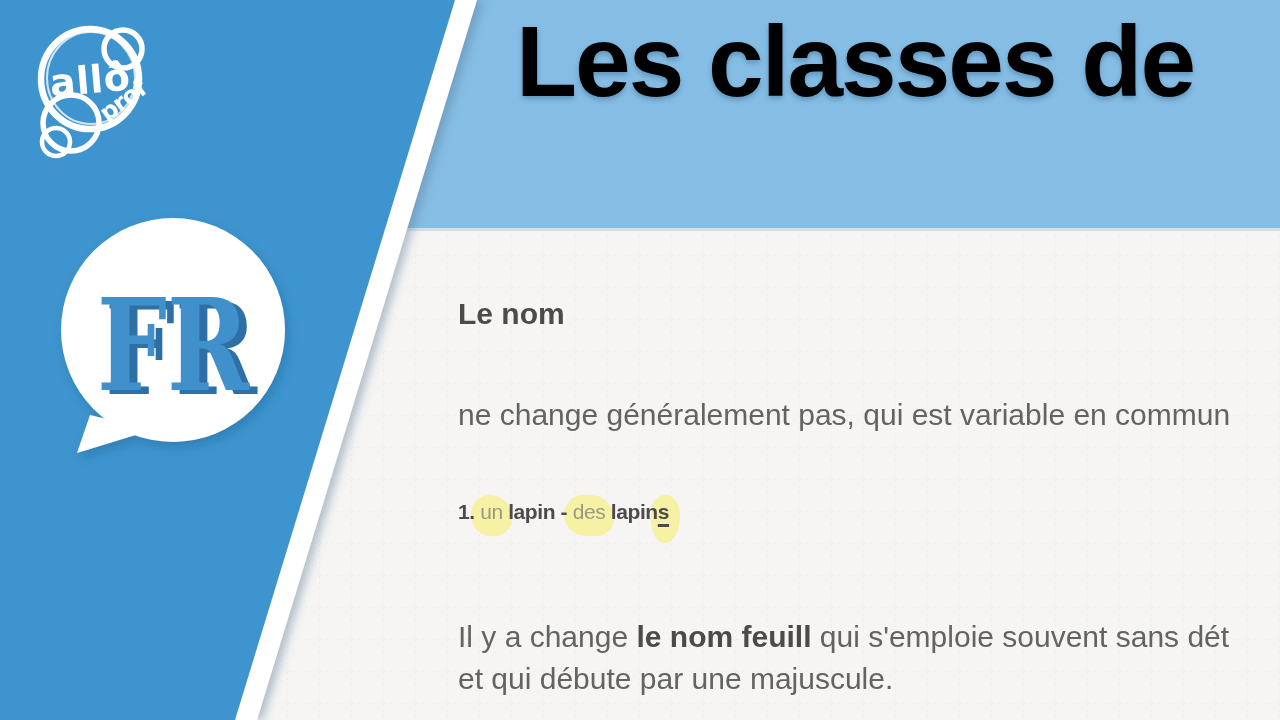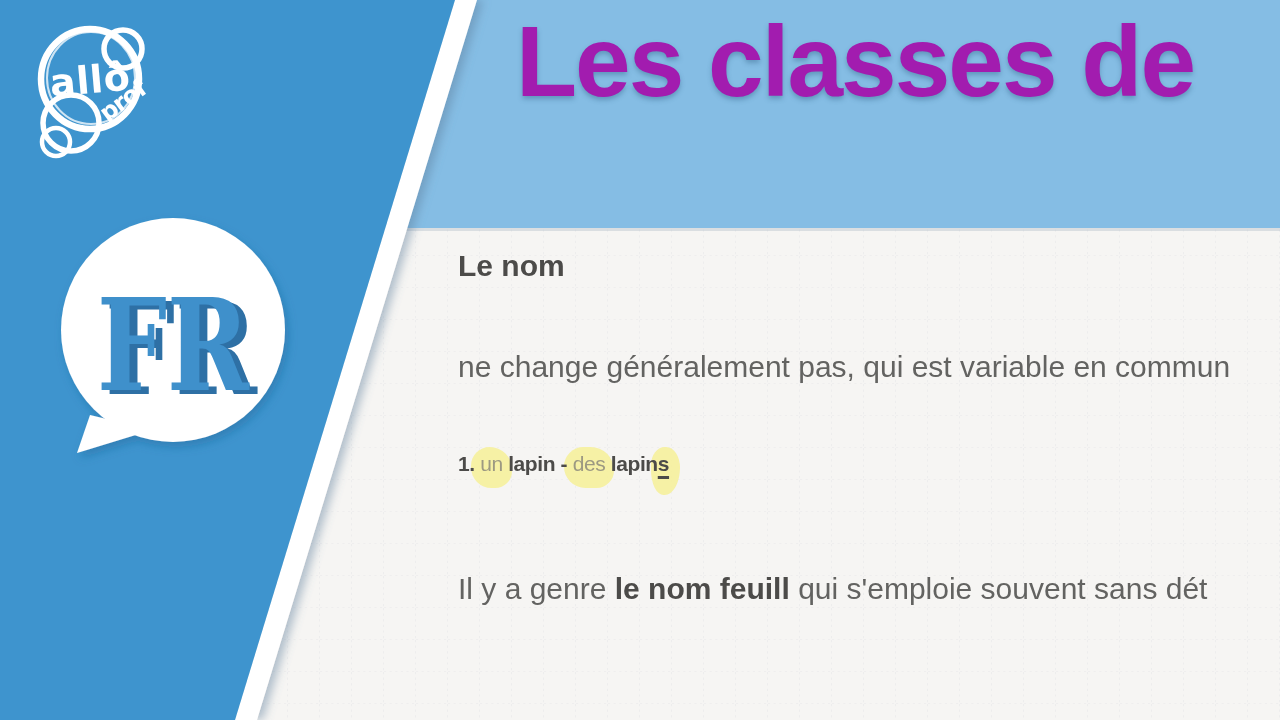--- a/index.html
+++ b/index.html
@@ -2,26 +2,26 @@
 <html><head>
 <meta charset="utf-8">
 <style>
   html,body{margin:0;padding:0;background:#fff;}
   .stage{position:relative;width:1280px;height:720px;overflow:hidden;
          font-family:"Liberation Sans",sans-serif;}
   .layer{position:absolute;left:0;top:0;}
   .grid-layer{z-index:0;}
   .bands-layer{z-index:2;}
   .title{position:absolute;z-index:3;left:430px;top:13px;width:850px;
-         text-align:center;color:#a21caf;font-weight:bold;
+         text-align:center;color:#000000;font-weight:bold;
          font-size:100px;line-height:97px;letter-spacing:-2px;
          text-shadow:0 3px 5px rgba(31,78,115,0.35);white-space:nowrap;}
   .slide{position:absolute;z-index:3;left:0;top:0;width:1280px;height:720px;
          white-space:nowrap;color:#636361;font-size:30px;}
-  .line{position:absolute;left:458px;line-height:41px;}
+  .line{position:absolute;left:458px;line-height:41px;margin-top:48px;}
   .b{font-weight:bold;color:#4c4b49;}
   .heading{font-weight:bold;color:#4c4b49;}
   .example{font-size:21px;letter-spacing:-0.4px;text-align:right;}
   .det{color:#9c9982;}
   .hl{position:relative;z-index:-1;background:rgba(246,240,160,0.95);
       padding:5px 9px 13px;margin:-5px -9px -13px;
       border-radius:20px 24px 18px 22px;}
   .hl-suf{position:relative;z-index:-1;background:rgba(246,240,160,0.95);
       padding:5px 11px 20px 7px;margin:-5px -11px -20px -7px;
       border-radius:50% 50% 55% 45% / 40% 45% 60% 55%;}
@@ -70,21 +70,22 @@
     <div class="line example" style="top:443px">
       <span class="b">1.</span>
       <span class="hl det">un</span>
       <span class="b">lapin</span>
       <span class="b">-</span>
       <span class="hl det">des</span>
       <span class="b">lapin</span><span class="hl-suf suf">s</span>
     </div>
 
 
-    <div class="line" style="top:568px"><span>Il y a genre </span><span class="b">le nom feuill</span><span> qui s'emploie souvent sans dét</span></div>
+    <div class="line" style="top:568px"><span>Il y a change </span><span class="b">le nom feuill</span><span> qui s'emploie souvent sans dét</span></div>
+    <div class="line" style="top:610px">et qui débute par une majuscule.</div>
   </div>
 
   <svg class="logo-svg" width="135" height="160" viewBox="0 0 135 160">
     <g fill="none" stroke="#ffffff" stroke-linecap="round">
       <ellipse cx="62" cy="67" rx="49" ry="50" stroke-width="6.5"></ellipse>
       <ellipse cx="63" cy="66" rx="44" ry="46" stroke-width="2" opacity="0.75"></ellipse>
       <circle cx="95" cy="37" r="19" stroke-width="5.5"></circle>
       <circle cx="43" cy="111" r="28" stroke-width="5.5"></circle>
       <circle cx="28" cy="130" r="14" stroke-width="4.5"></circle>
     </g>

